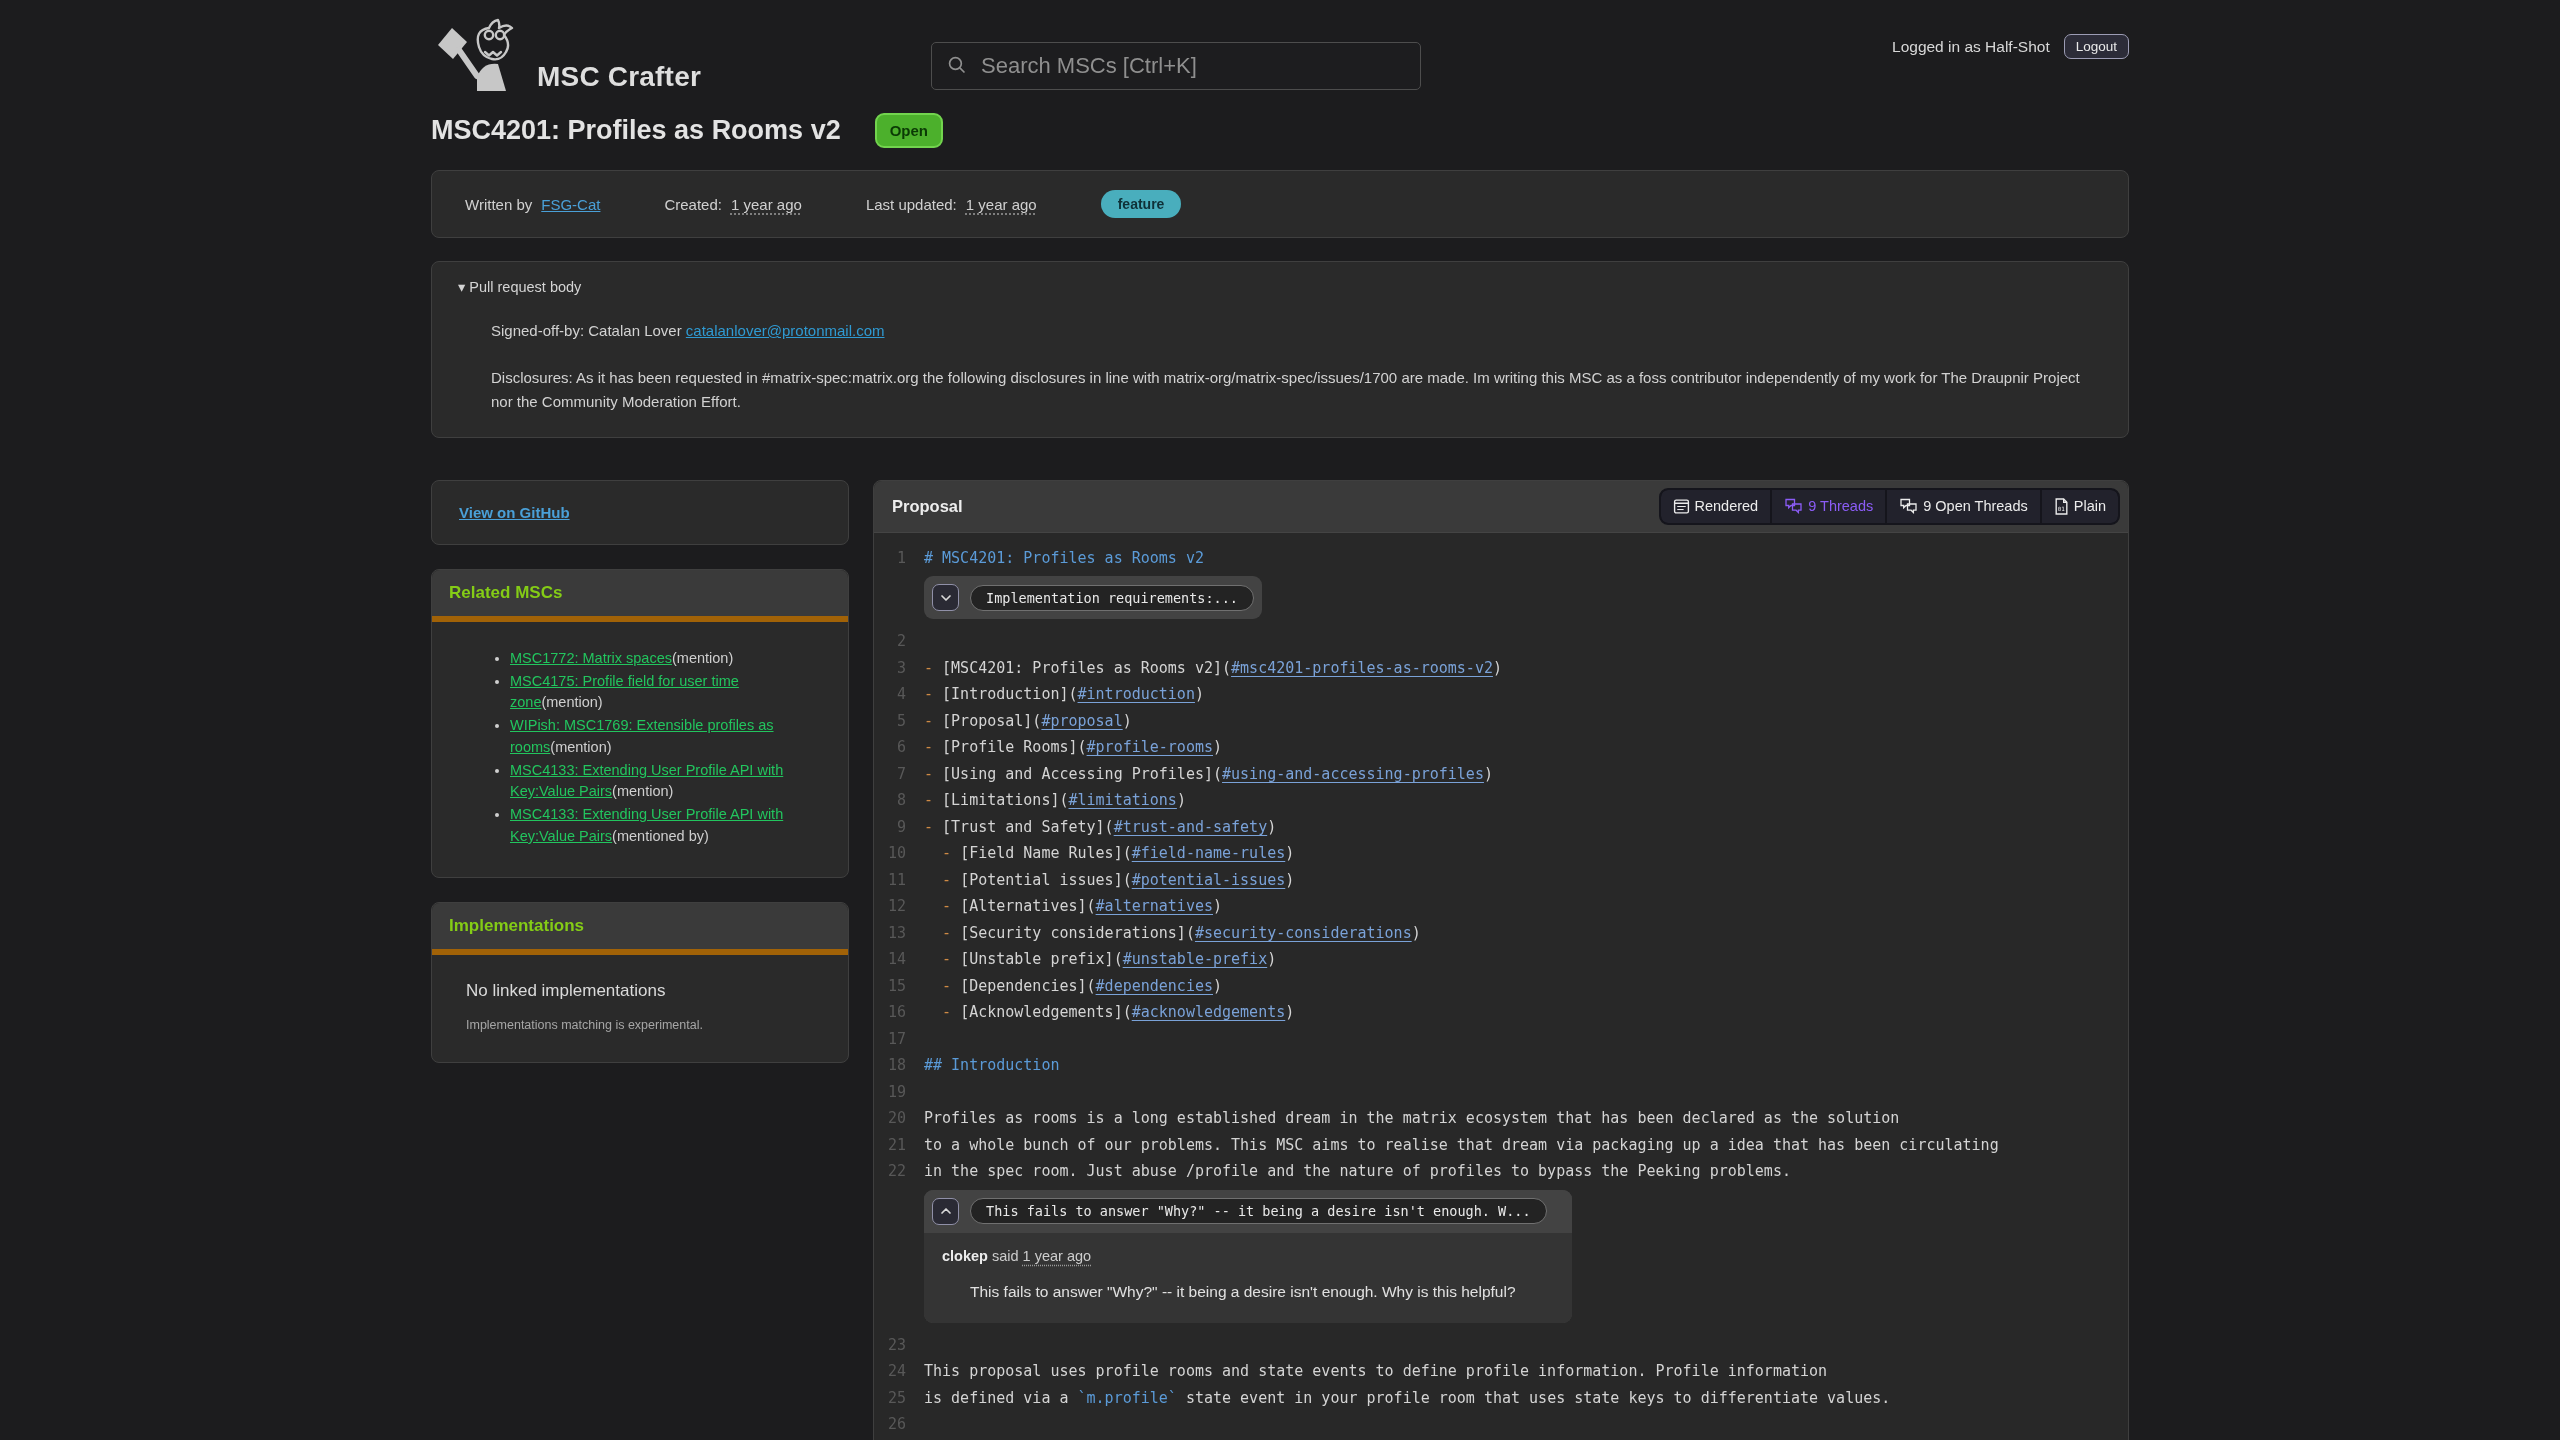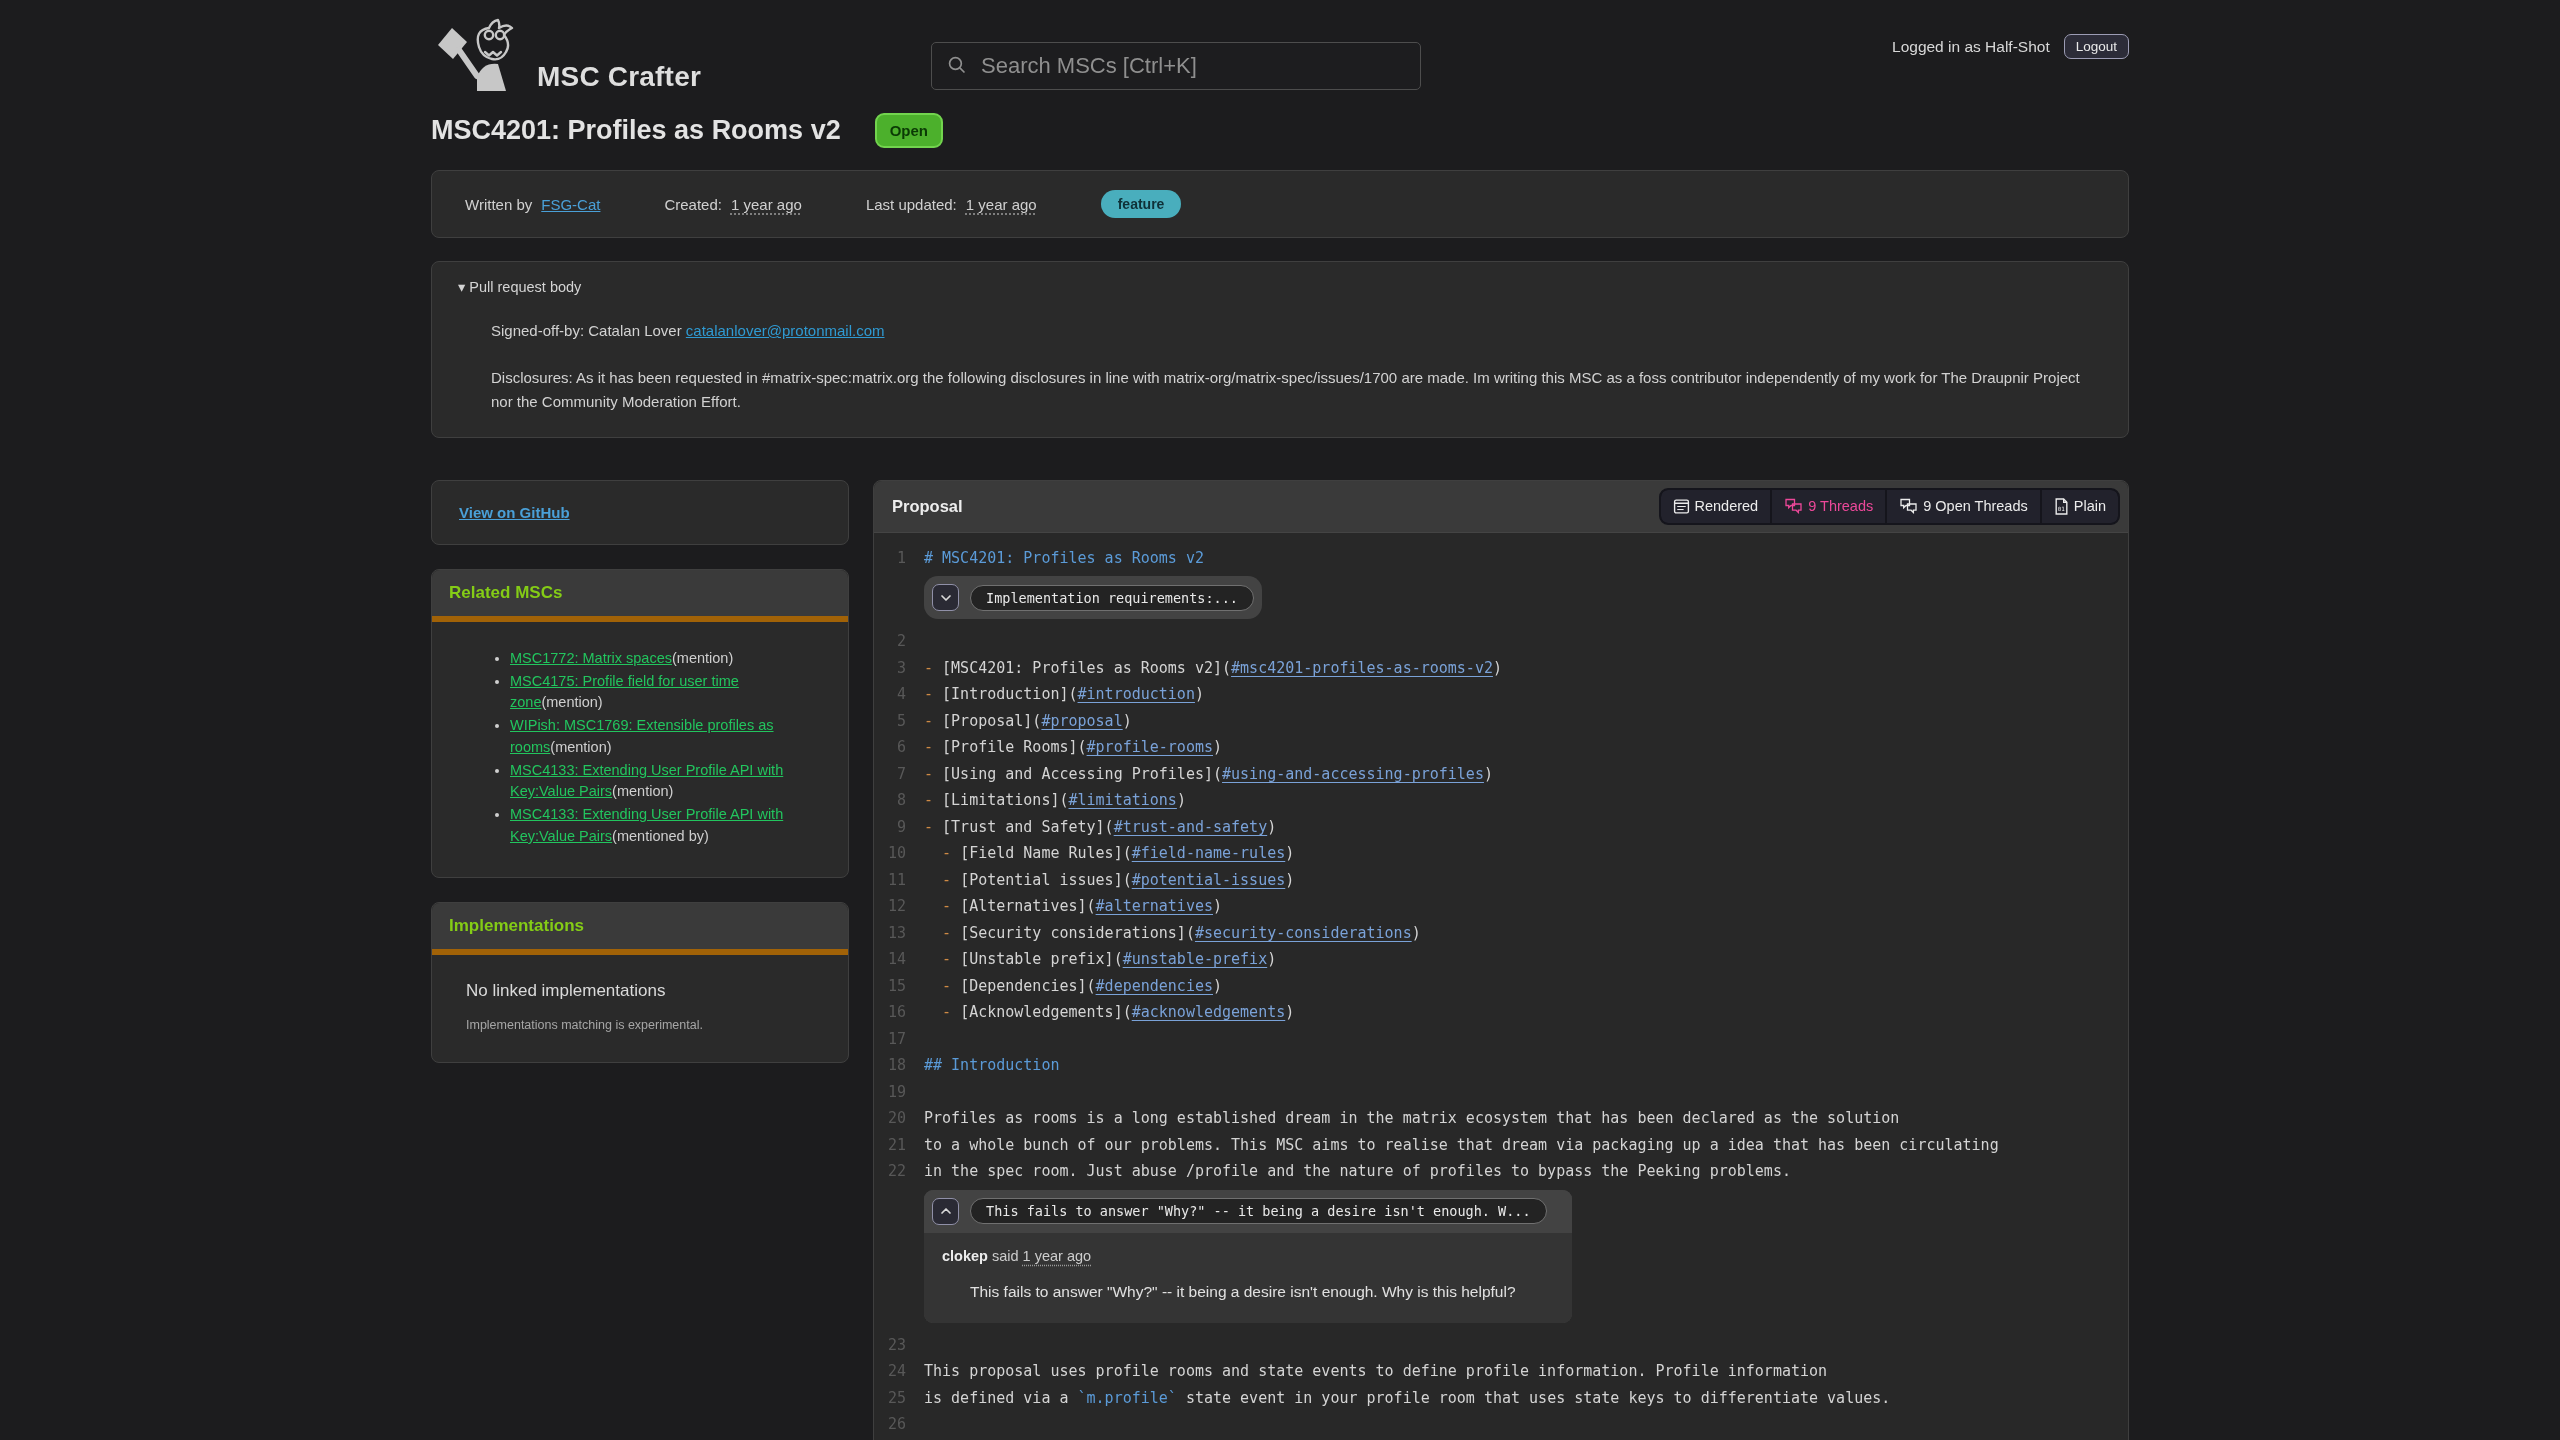--- a/index.html
+++ b/index.html
@@ -59,35 +59,35 @@
   .implnote{margin-top:17px;font-size:12.5px;color:#a6a6a6;}
   
   .prop-head{display:flex;align-items:center;justify-content:space-between;
     background:#3a3a3a;border-radius:8px 8px 0 0;padding:7px 8px 7px 18px;border-bottom:1px solid #444;}
   .prop-title{font-size:16.5px;font-weight:bold;color:#ededed;}
   .tabgroup{display:flex;background:#15151c;border:2px solid #15151c;border-radius:9px;gap:2px;overflow:hidden;}
   .tab{display:flex;align-items:center;gap:5px;background:#22222c;color:#ececec;font-size:14.5px;
     padding:8px 12px;border:none;font-family:inherit;cursor:pointer;}
   .tab:first-child{border-radius:7px 0 0 7px;}
   .tab:last-child{border-radius:0 7px 7px 0;}
-  .tab.disabled{color:#ec4899;}
+  .tab.disabled{color:#8b5cf6;}
   .tab svg{display:block;}
   
   .codewrap{background:#282828;border-radius:0 0 8px 8px;padding:12px 0 60px;
     font-family:"DejaVu Sans Mono", monospace;font-size:15px;}
   .codeline{display:flex;line-height:26.5px;}
   .lnum{width:32px;text-align:right;color:#585858;flex:none;user-select:none;}
   .ltext{margin-left:18px;white-space:pre;}
   .seg-plain{color:#d4d4d4;}
   .seg-heading{color:#5b9bd8;}
   .seg-bullet{color:#cf8a45;}
   .seg-link{color:#7aa2d8;text-decoration:underline;text-underline-offset:3px;cursor:pointer;}
   .seg-code{color:#5b9bd8;}
   
-  .thread{margin:5px 0 9px 50px;background:#434343;border-radius:14px;}
+  .thread{margin:5px 0 9px 50px;background:#434343;border-radius:9px;}
   .thread.collapsed{display:inline-flex;align-items:center;gap:11px;padding:8px;}
   .thread.expanded{display:block;width:648px;padding:0;overflow:hidden;border-radius:9px;}
   .thead{display:flex;align-items:center;gap:11px;padding:8px;background:#434343;}
   .tbtn{width:27px;height:27px;flex:none;border-radius:7px;border:1px solid #9090a8;background:#2a2a34;
     color:#d8d8d8;display:flex;align-items:center;justify-content:center;cursor:pointer;padding:0;}
   .tpill{font-family:"DejaVu Sans Mono", monospace;font-size:13.5px;color:#e9e9e9;background:#232323;
     border:1px solid #707070;border-radius:999px;padding:4px 15px;white-space:nowrap;max-width:560px;
     overflow:hidden;text-overflow:ellipsis;}
   .tbody{background:#343434;padding:13px 18px 20px;font-family:"Liberation Sans", sans-serif;}
   .tauthor{font-size:14.5px;color:#cdcdcd;line-height:1.4;}

